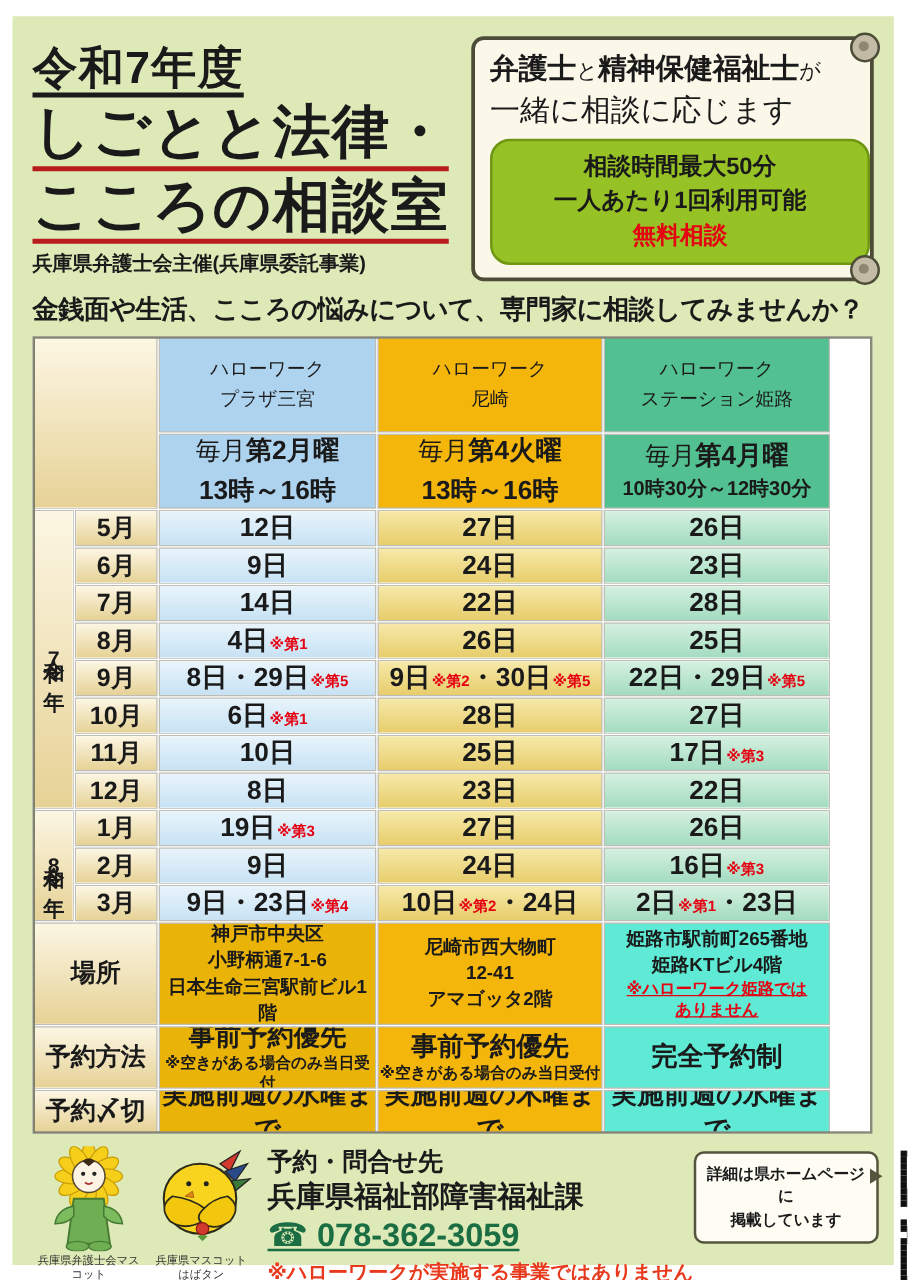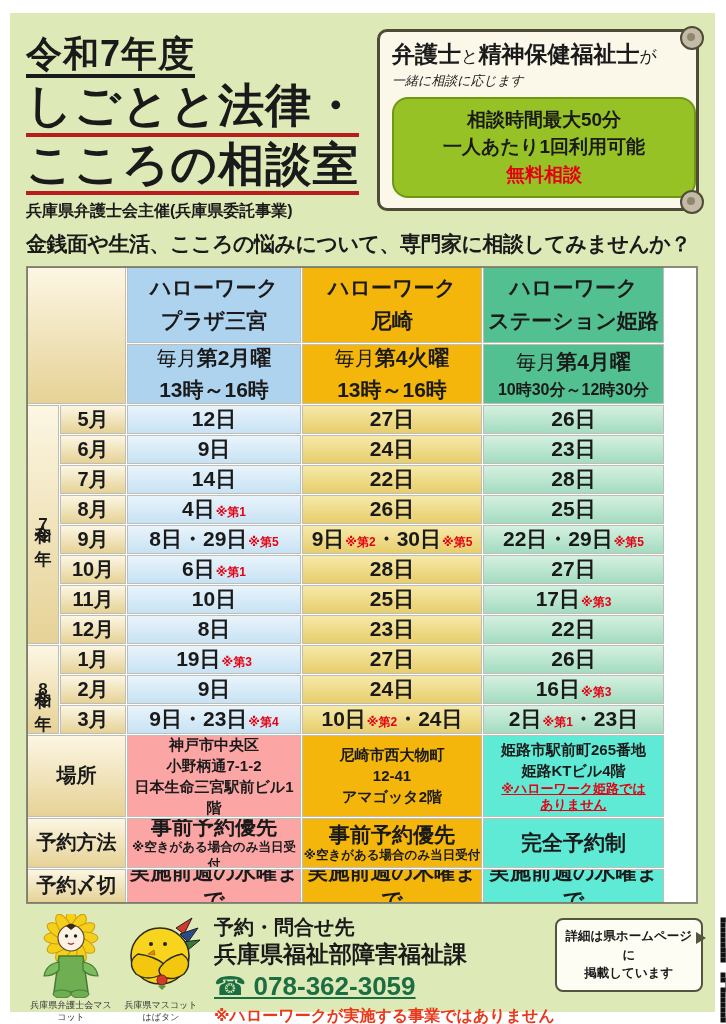--- a/index.html
+++ b/index.html
@@ -20,21 +20,21 @@
   .banner{position:relative;width:322px;margin-top:4px;background:#fbf8ea;border:3px solid #4d4c38;
           border-radius:10px;box-sizing:border-box;padding:8px 0 10px 12px;}
   .curl{position:absolute;width:24px;height:24px;background:#c3bba5;border:2px solid #4d4c38;
         border-radius:50%;box-sizing:border-box;}
   .curl::after{content:"";position:absolute;left:5px;top:5px;width:8px;height:8px;background:#8f876f;
         border-radius:50%;}
   .curl.tr{top:-6px;right:-8px;}
   .curl.br{bottom:-6px;right:-8px;}
   .banner-l1{font-size:17px;line-height:1.3;}
   .banner-l1 b{font-size:23px;}
-  .banner-l2{font-size:13px;margin-top:2px;font-style:italic;}
+  .banner-l2{font-size:24px;margin-top:2px;}
   .banner-box{margin-top:7px;background:#97c226;border:2px solid #6f9714;border-radius:16px;
         text-align:center;padding:7px 4px;}
   .banner-box div{font-size:19px;font-weight:bold;line-height:1.45;}
   .banner-box .free{color:#e50012;}
 
   .intro{font-size:21px;font-weight:bold;margin:8px 0 8px 0;letter-spacing:-0.5px;}
 
   
   .sched{display:grid;width:672px;box-sizing:border-box;
          grid-template-columns:30px 64px 172px 178px 179px;
@@ -42,23 +42,23 @@
          gap:3px;background:#ffffff;border:2px solid #8a8a78;padding:0;}
   .cell{display:flex;flex-direction:column;align-items:center;justify-content:center;
         box-shadow:0 0 0 1px rgba(110,110,95,.45);text-align:center;overflow:hidden;}
   .t-cream{background:linear-gradient(180deg,#fcf6e3,#e6d296);}
   .t-blueH{background:#aed3ef;}
   .t-orangeH{background:#f5b60b;}
   .t-greenH{background:#53c091;}
   .t-blueC{background:linear-gradient(180deg,#e9f4fb,#c7e2f4);}
   .t-orangeC{background:linear-gradient(180deg,#f6e9a9,#e7cd6b);}
   .t-greenC{background:linear-gradient(180deg,#d5f0e0,#a3dcc0);}
-  .t-blueM{background:#fca5a5;}
+  .t-blueM{background:#eab308;}
   .t-greenM{background:#5eead4;}
-  .hname{font-size:21px;font-weight:bold;line-height:1.55;}
+  .hname{font-size:15px;font-weight:normal;line-height:1.55;}
   .htime{font-size:20px;line-height:1.5;}
   .htime b{font-size:21px;}
   .htime .tline{font-weight:bold;font-size:21px;}
   .htime .tline.small{font-size:16px;}
   .ycell{writing-mode:vertical-rl;text-orientation:upright;font-size:17px;font-weight:bold;
          letter-spacing:2px;}
   .mcell{font-size:20px;font-weight:bold;}
   .dcell{flex-direction:row;font-size:21px;font-weight:bold;}
   .note{color:#e50012;font-size:12px;font-weight:bold;margin-left:1px;position:relative;top:3px;}
   .loc-lines{font-size:15px;font-weight:bold;line-height:1.4;}
@@ -276,21 +276,21 @@
         </div>
         <div class="cell t-greenC dcell" style="grid-area: 13 / 5;">
           <span>2日</span>
           <span class="note">※第1</span>
           <span>・23日</span>
         </div>
         <div class="cell t-cream lbl" style="grid-area: 14 / 1 / auto / 3;">場所</div>
         <div class="cell t-blueM" style="grid-area: 14 / 3;">
           <div class="loc-lines">
             <div class="">神戸市中央区</div>
-            <div class="">小野柄通7-1-2</div>
+            <div class="">小野柄通7-1-6</div>
             <div class="">日本生命三宮駅前ビル1階</div>
           </div>
         </div>
         <div class="cell t-orangeH" style="grid-area: 14 / 4;">
           <div class="loc-lines">
             <div class="">尼崎市西大物町</div>
             <div class="">12-41</div>
             <div class="">アマゴッタ2階</div>
           </div>
         </div>

